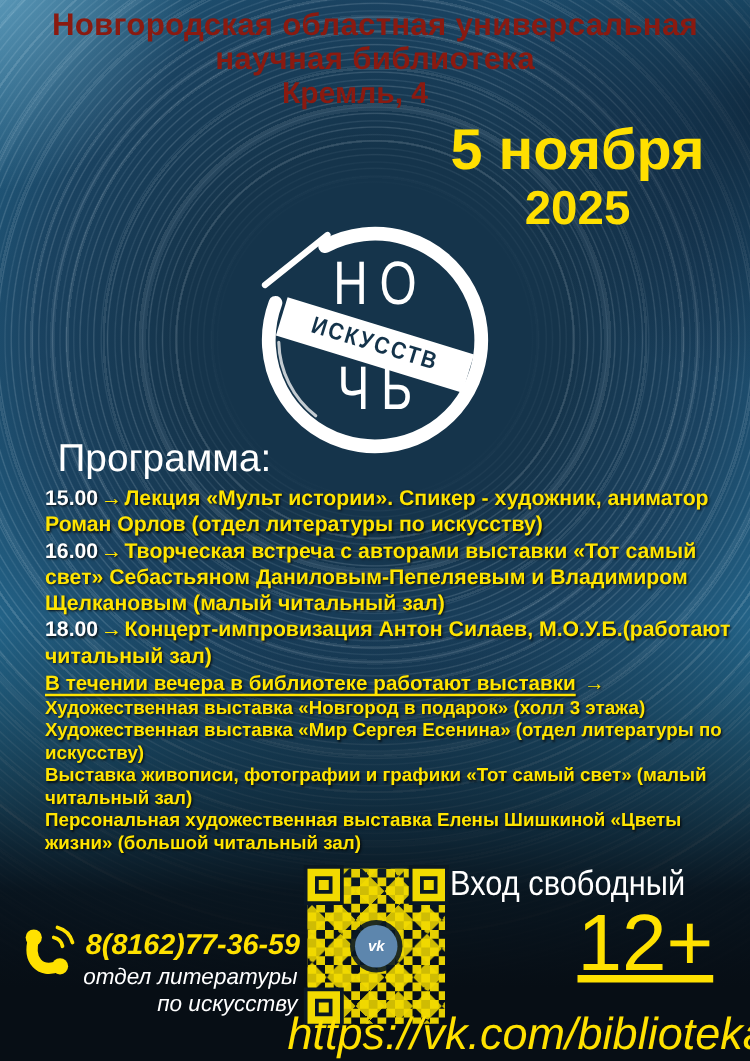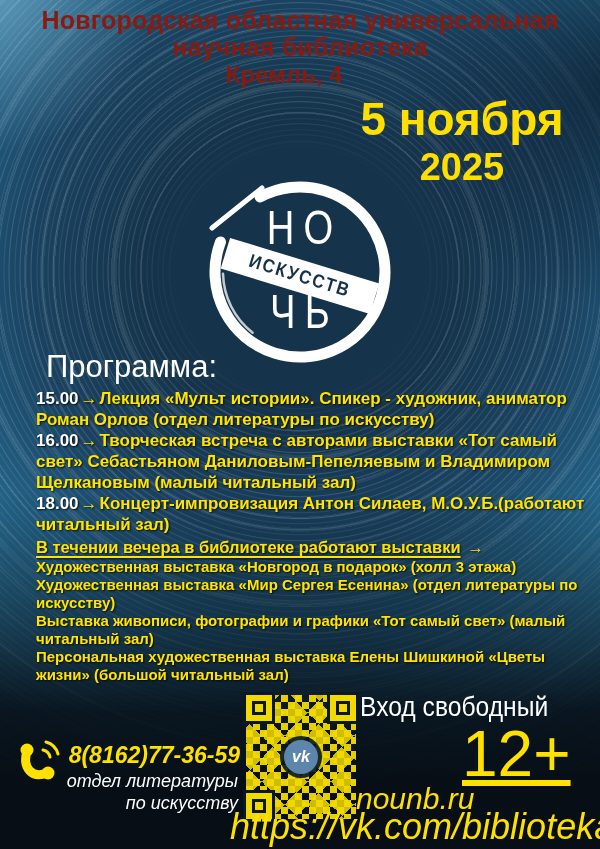--- a/index.html
+++ b/index.html
@@ -80,21 +80,21 @@
       repeating-conic-gradient(from 0deg, rgba(242,218,0,0.95) 0% 25%, transparent 25% 50%),
       repeating-conic-gradient(from 45deg, rgba(242,218,0,0.85) 0% 25%, transparent 25% 50%);
     background-size:14px 14px, 23px 23px;background-position:0 0,4px 6px;
   }
   .finder{position:absolute;width:26px;height:26px;border:6px solid #f2da00;background:#0a1824;
     box-shadow:0 0 0 3px #0a1824;box-sizing:border-box;}
   .finder::after{content:"";position:absolute;left:3px;top:3px;width:8px;height:8px;background:#f2da00;}
   .finder.tl{left:0;top:0;} .finder.tr{right:0;top:0;} .finder.bl{left:0;bottom:0;}
   .vk-badge{position:absolute;left:38px;top:45px;width:34px;height:34px;border-radius:50%;
     background:#5d86ad;box-shadow:0 0 0 4px rgba(10,24,36,0.9);
-    color:#fff;font-weight:bold;font-size:16px;text-align:center;line-height:34px;font-style:italic;}
+    color:#fff;font-weight:bold;font-size:12px;text-align:center;line-height:34px;font-style:italic;}
   .free-entry{position:absolute;left:360px;top:691px;color:#fff;font-size:28px;
     transform:scaleX(0.88);transform-origin:left top;white-space:nowrap;}
   .age{position:absolute;left:462px;top:722px;color:#ffe100;font-size:64px;line-height:64px;text-decoration:underline;}
   .site{position:absolute;left:356px;top:782px;color:#ffe100;font-style:italic;font-size:30px;}
   .vk-url{position:absolute;left:230px;top:806px;width:344px;text-align:right;
     color:#ffe100;font-style:italic;font-size:36px;white-space:nowrap;}
 </style>
 </head>
 <body>
 
@@ -153,15 +153,14 @@
 
   <div class="qr">
     <div class="finder tl"></div>
     <div class="finder tr"></div>
     <div class="finder bl"></div>
     <div class="vk-badge">vk</div>
   </div>
 
   <div class="free-entry">Вход свободный</div>
   <div class="age">12+</div>
-  <div class="site">nounb.ru</div>
   <div class="vk-url">https://vk.com/bibliotekano</div>
 </div>
 
 </body></html>

